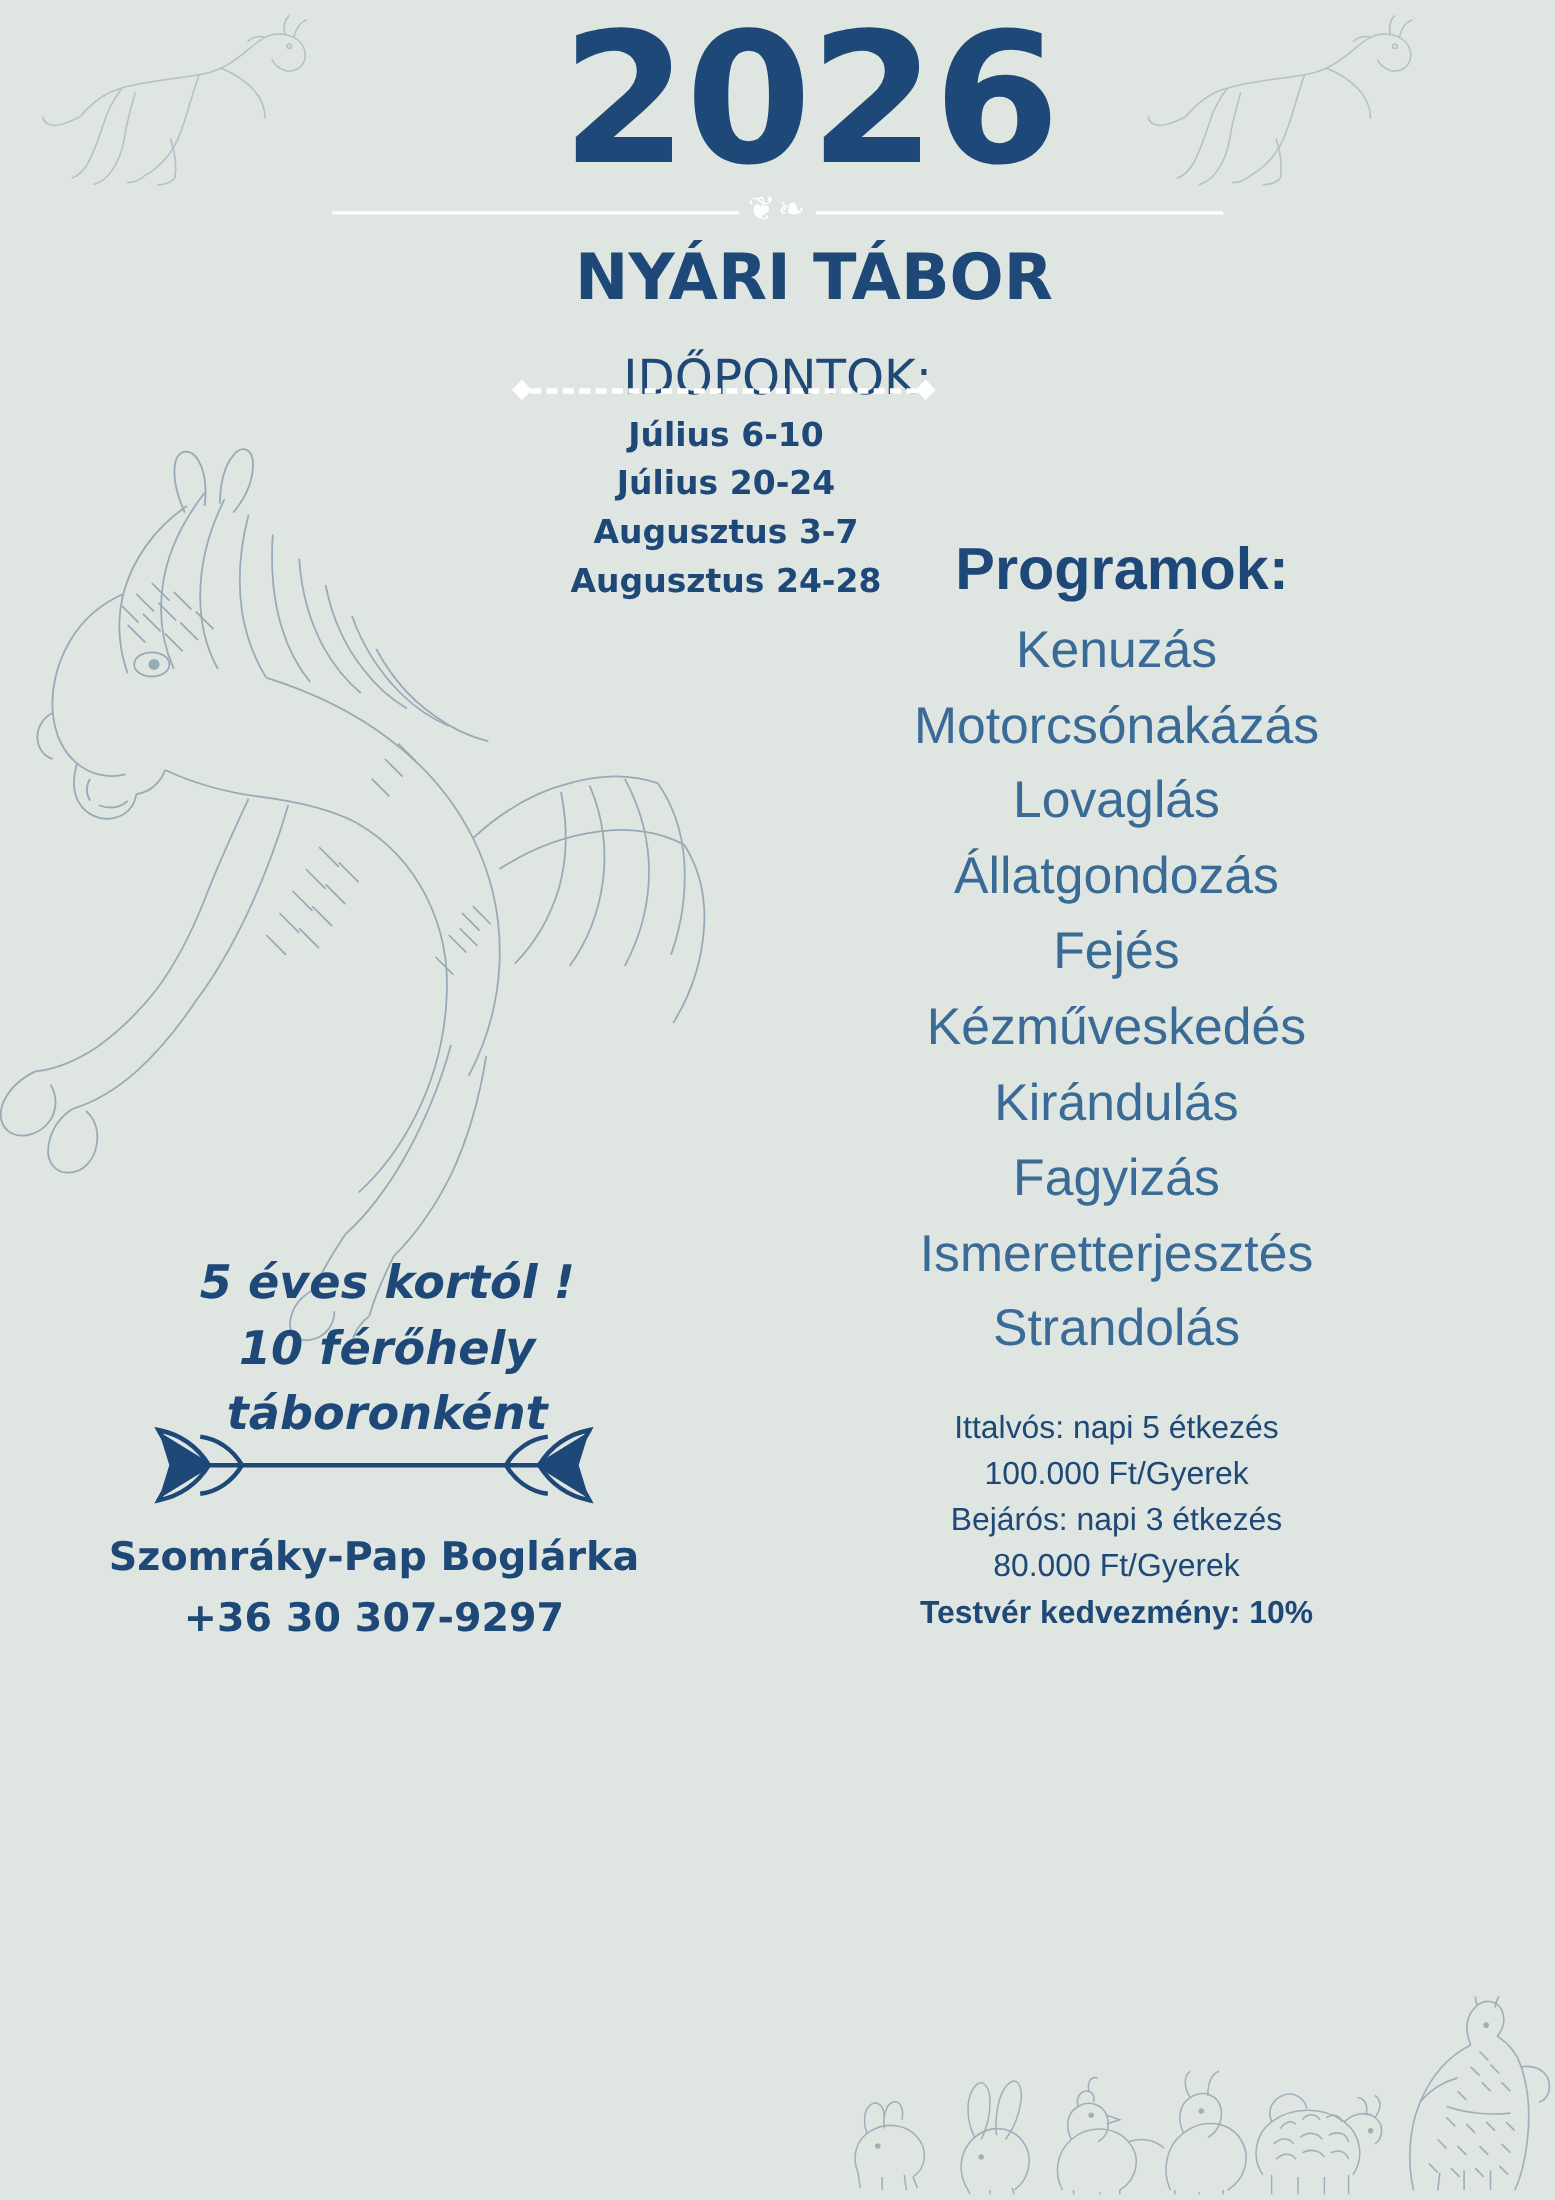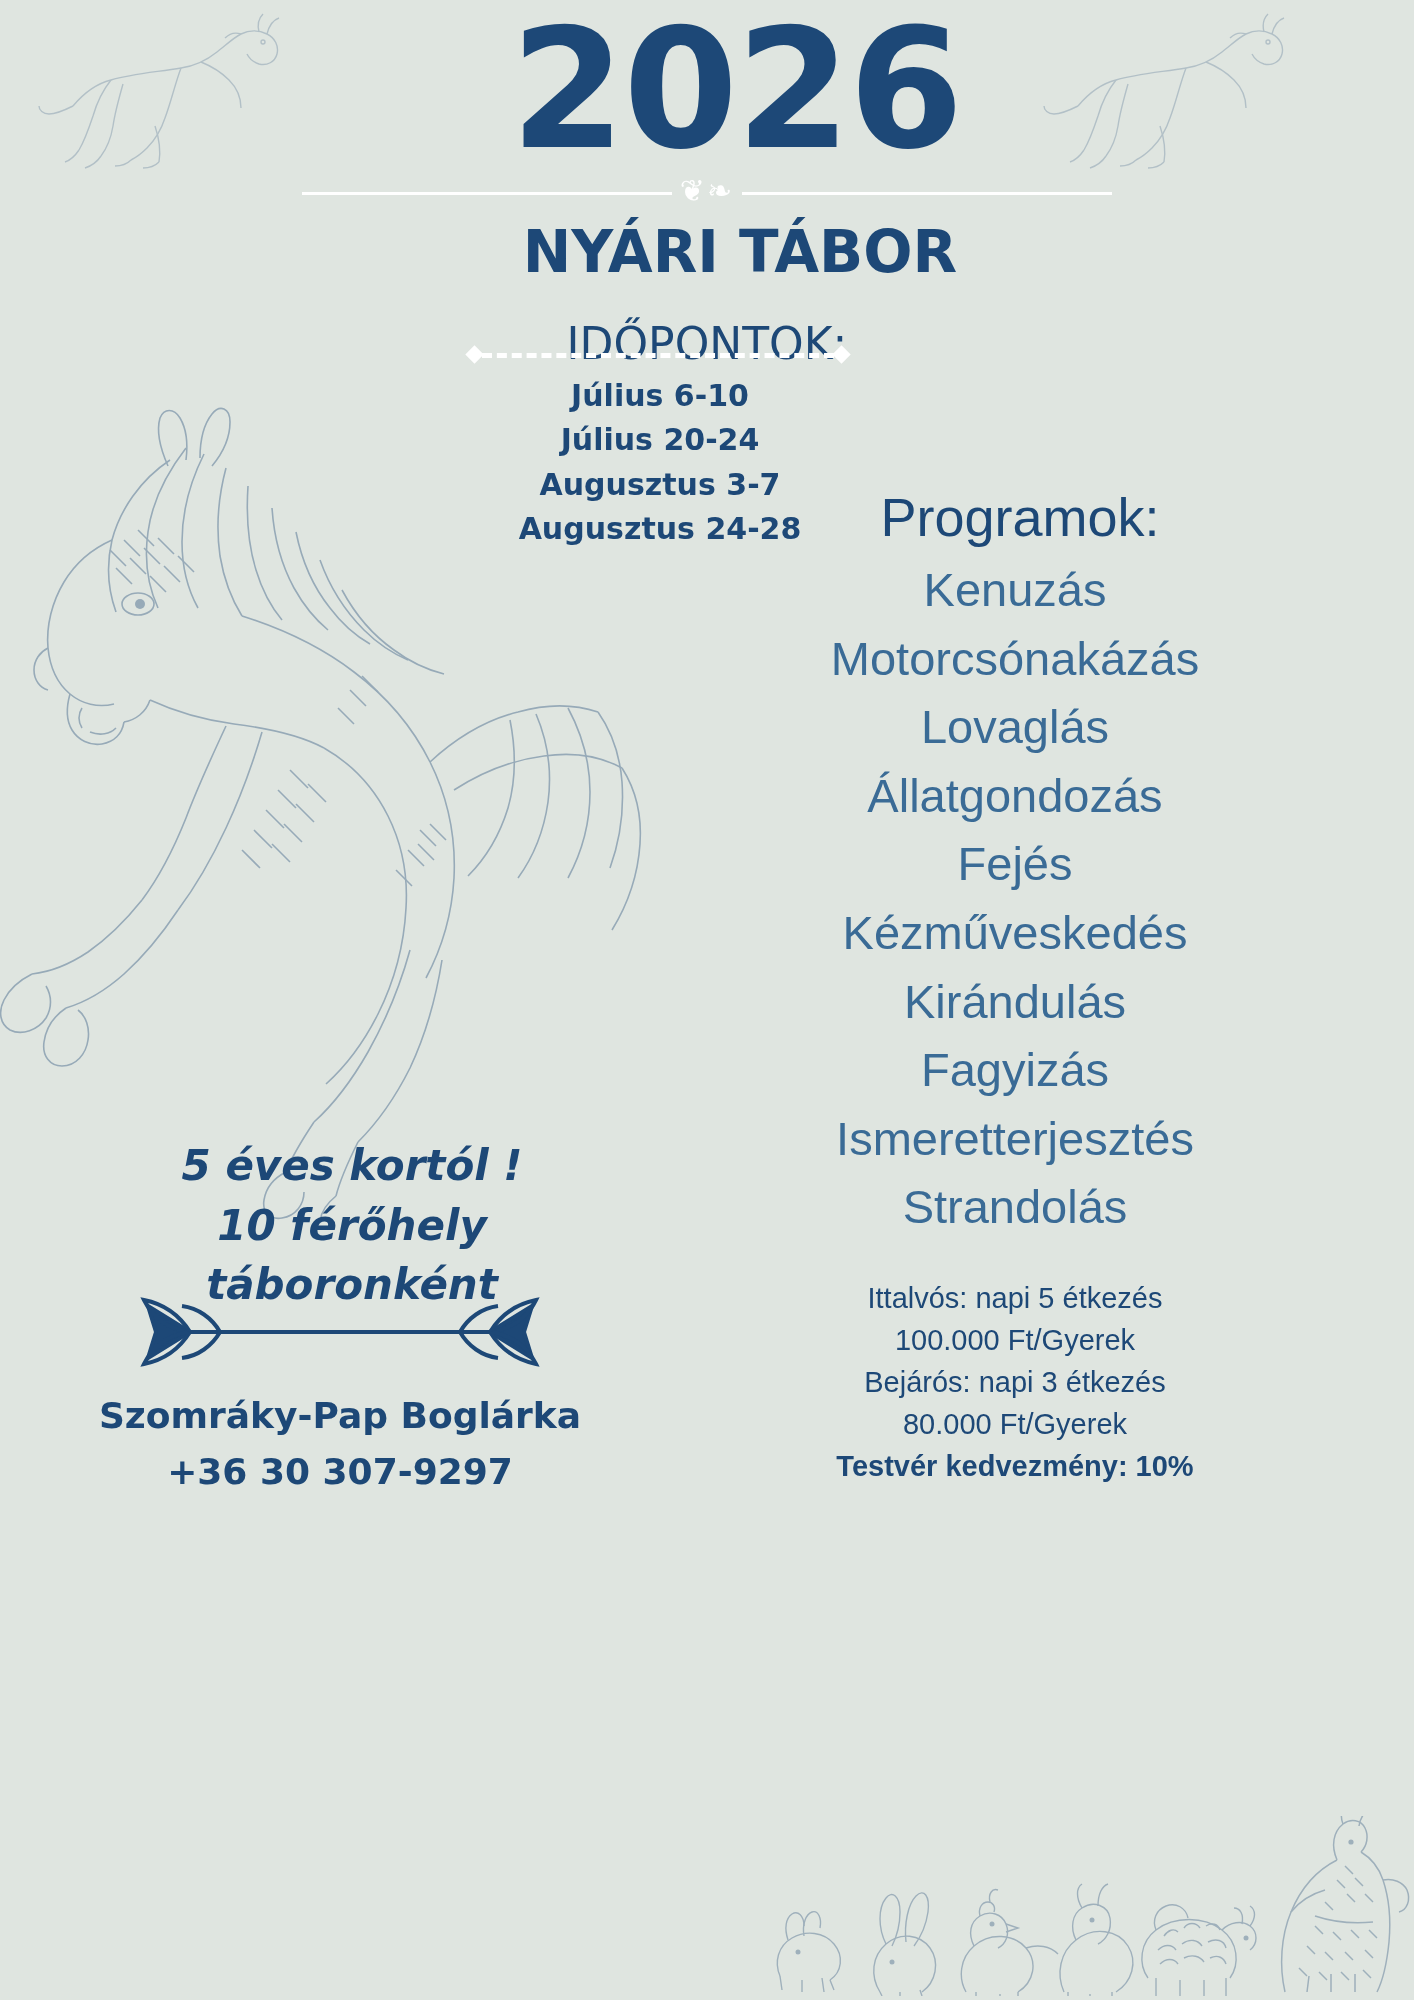--- a/index.html
+++ b/index.html
@@ -142,21 +142,21 @@
   }
 
   
   .programs-head {
     position: absolute;
     top: 486px;
     left: 640px;
     width: 760px;
     text-align: center;
     font-family: "Liberation Sans", sans-serif;
-    font-weight: 400;
+    font-weight: 700;
     font-size: 54px;
     color: #1d4877;
   }
   .programs-list {
     position: absolute;
     top: 556px;
     left: 620px;
     width: 790px;
     text-align: center;
     color: #3a6b96;

